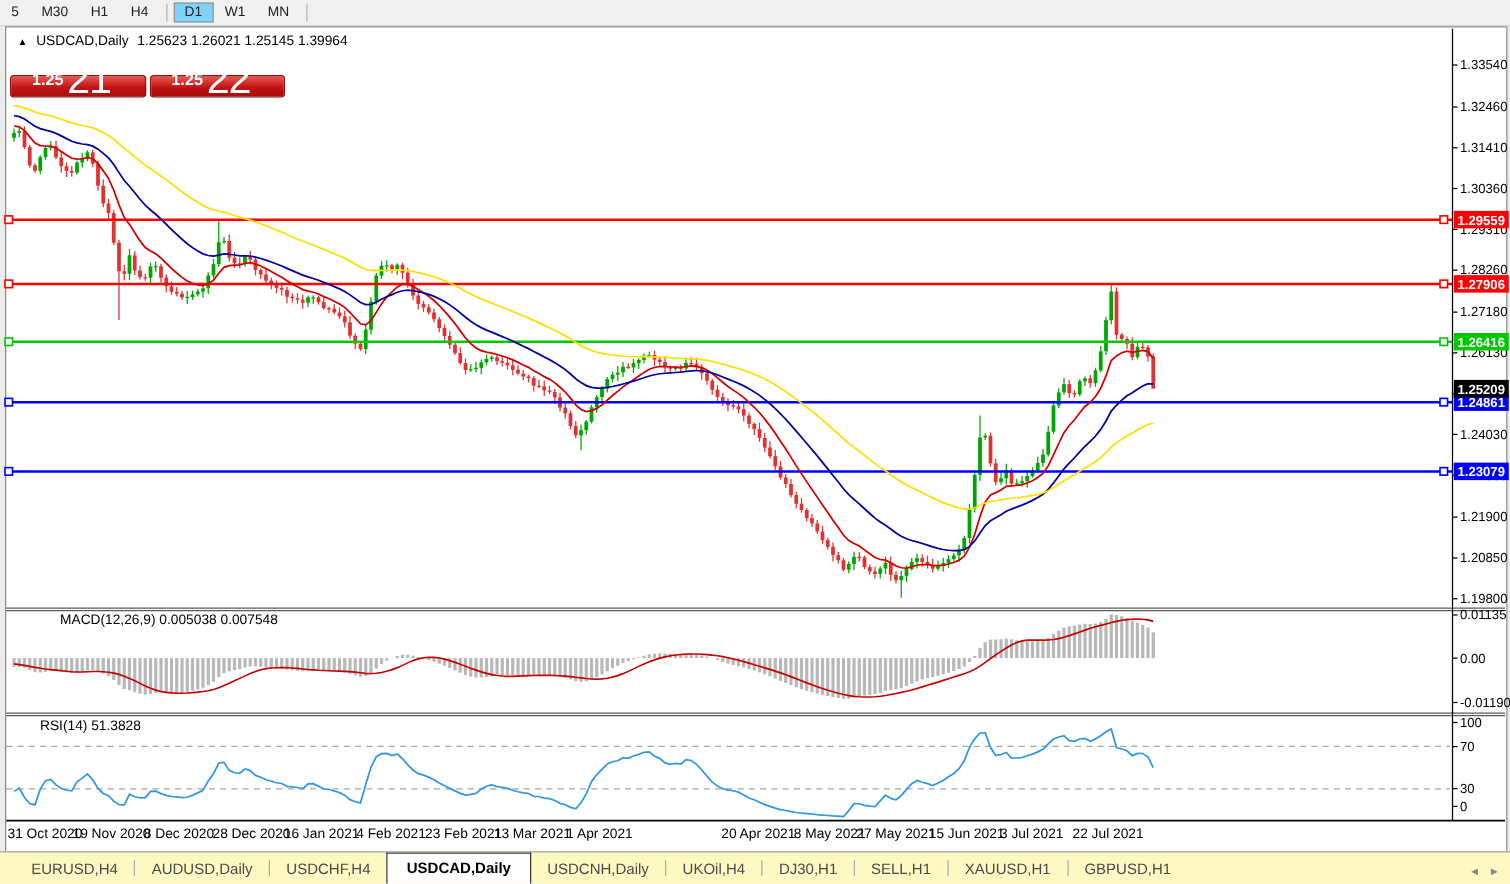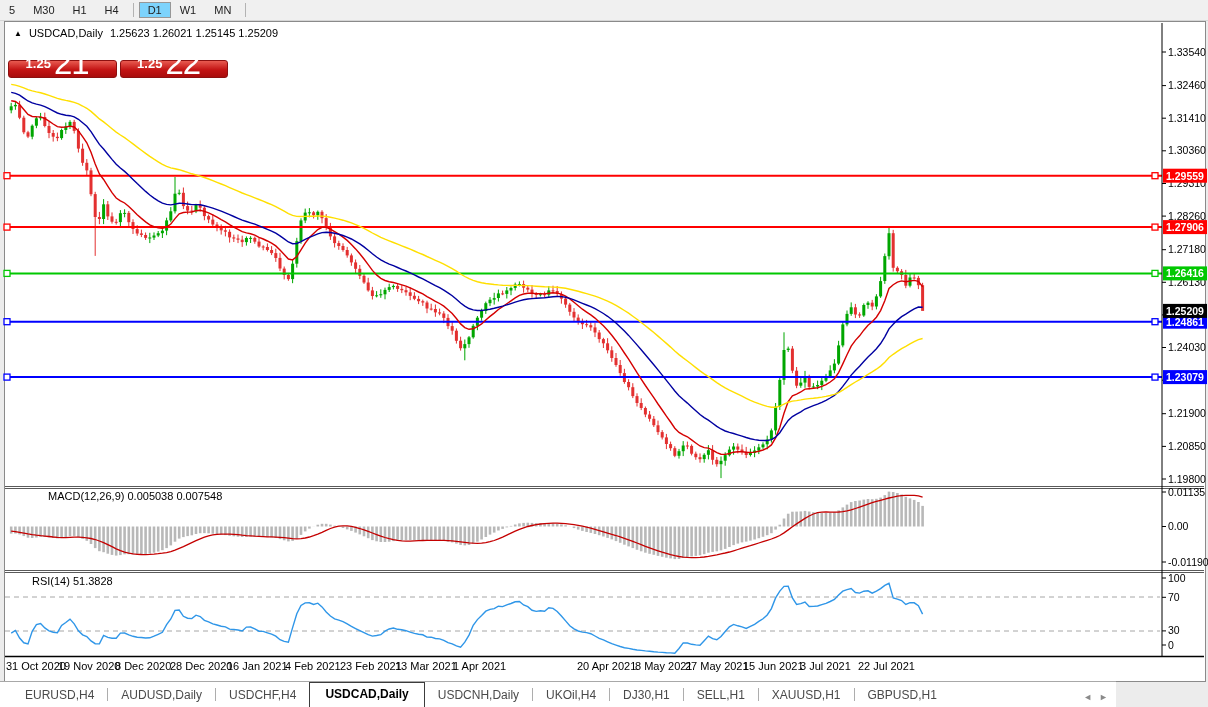--- a/index.html
+++ b/index.html
@@ -29,21 +29,21 @@
   .vol-box{width:71px;background:#fff;border-top:1px solid #979797;border-bottom:1px solid #979797;
            font-size:13px;color:#000;text-align:right;padding-right:8px;line-height:19px;border-left:none;border-right:none;}
   .tp-row2{display:flex;margin-top:2px;height:32px;}
   .price-box{width:107px;background:linear-gradient(#e85a50,#c31414 55%,#a90c0c);border:1px solid #8d1010;
              border-radius:3px;color:#fff;display:flex;align-items:flex-end;justify-content:center;padding-bottom:2px;margin-top:14px;}
   .price-box.buy{margin-left:3px;}
   .pb-main{font-size:13px;font-weight:700;margin-right:3px;margin-bottom:4px;}
   .pb-big{font-size:33px;line-height:25px;font-weight:400;letter-spacing:-1px;}
   .pb-sup{font-size:15px;font-weight:700;margin-left:2px;margin-bottom:13px;}
   
-  .tabbar{position:absolute;left:0;top:681px;width:1116px;height:26px;background:#ffffff;border-top:1px solid #a8a8a8;
+  .tabbar{position:absolute;left:0;top:681px;width:1208px;height:26px;background:#fef9c3;border-top:1px solid #a8a8a8;
           display:flex;align-items:flex-end;font-size:12px;color:#4a4a4a;z-index:8;}
   .tab-spacer{width:12px;}
   .tab{padding:4px 13px 6px;white-space:nowrap;}
   .tab.active{background:#fff;border:1px solid #3c3c3c;border-bottom:none;color:#000;font-weight:700;padding:4px 15px 7px;}
   .tab-sep{width:1px;height:13px;background:#adadad;margin-bottom:7px;}
   .tab-arrows{margin-left:auto;margin-right:8px;margin-bottom:6px;color:#8a8a8a;font-size:9px;display:flex;gap:7px;}
   svg text{font-family:"Liberation Sans",sans-serif;}
 </style>
 </head>
 <body>
@@ -829,21 +829,21 @@
         <text x="685" y="670" font-size="11" fill="#000">27 May 2021</text>
         <text x="743" y="670" font-size="11" fill="#000">15 Jun 2021</text>
         <text x="800" y="670" font-size="11" fill="#000">3 Jul 2021</text>
         <text x="858" y="670" font-size="11" fill="#000">22 Jul 2021</text>
       </g>
     </svg>
 
   <div class="chart-title">
     <span class="arrow">▲</span>
     <span>USDCAD,Daily</span>
-    <span>1.25623 1.26021 1.25145 1.25209</span>
+    <span>1.25623 1.26021 1.25145 1.39964</span>
   </div>
 
   <div class="trade-panel">
     <div class="tp-row2">
       <div class="price-box sell">
         <span class="pb-main">1.25</span>
         <span class="pb-big">21</span>
         <span class="pb-sup">2</span>
       </div>
       <div class="price-box buy">

